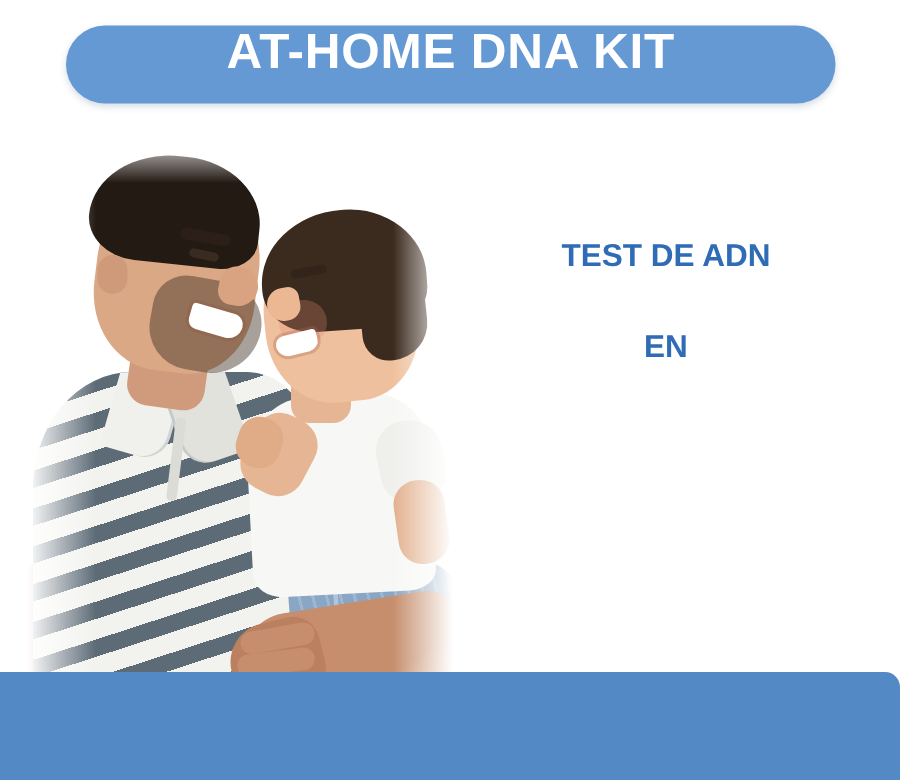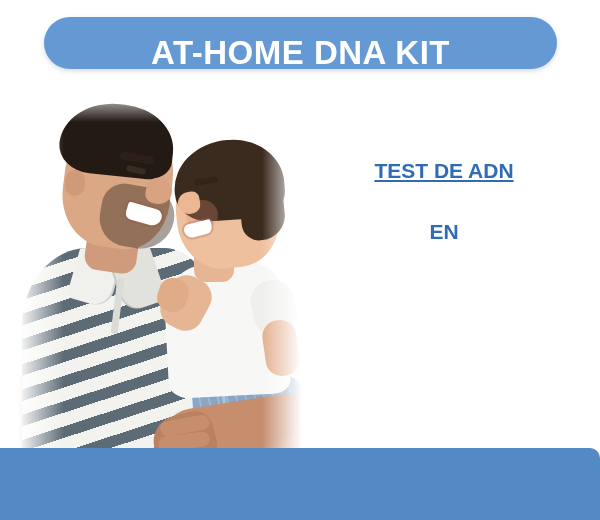--- a/index.html
+++ b/index.html
@@ -25,21 +25,21 @@
   .header-banner {
     position: absolute;
     left: 44px;
     top: 17px;
     width: 513px;
     height: 52px;
     background: #6499d4;
     border-radius: 26px;
     box-shadow: 0 2px 5px rgba(60,90,130,0.22);
     display: flex;
-    align-items: flex-end;
+    align-items: flex-start;
     justify-content: center;
   }
   .header-title {
     color: #ffffff;
     font-size: 33px;
     font-weight: bold;
     letter-spacing: 0.5px;
     line-height: 1;
     white-space: nowrap;
   }
@@ -273,21 +273,21 @@
     width: 296px;
     text-align: center;
     color: #2f6cb5;
     font-weight: bold;
   }
   .side-line {
     font-size: 21px;
     line-height: 1;
     white-space: nowrap;
   }
-  .side-line.l1 { margin-bottom: 40px; text-decoration: underline; }
+  .side-line.l1 { margin-bottom: 40px; }
   .side-line.l2 { margin-bottom: 48px; }
   .side-line.l3 { font-size: 21px; }
 
   
   .footer {
     position: absolute;
     left: 0;
     top: 448px;
     width: 600px;
     height: 72px;

